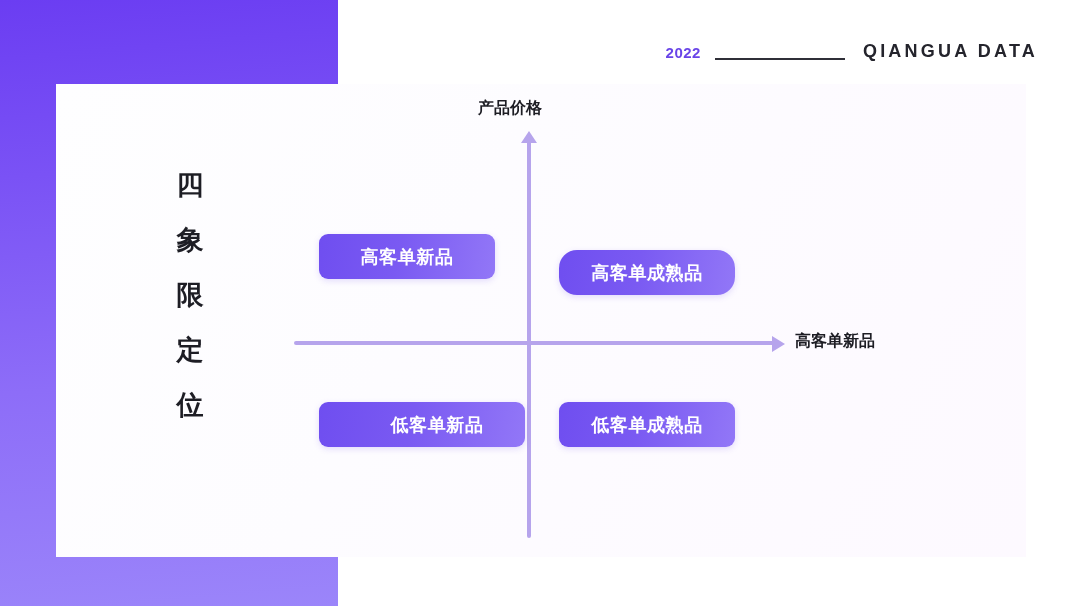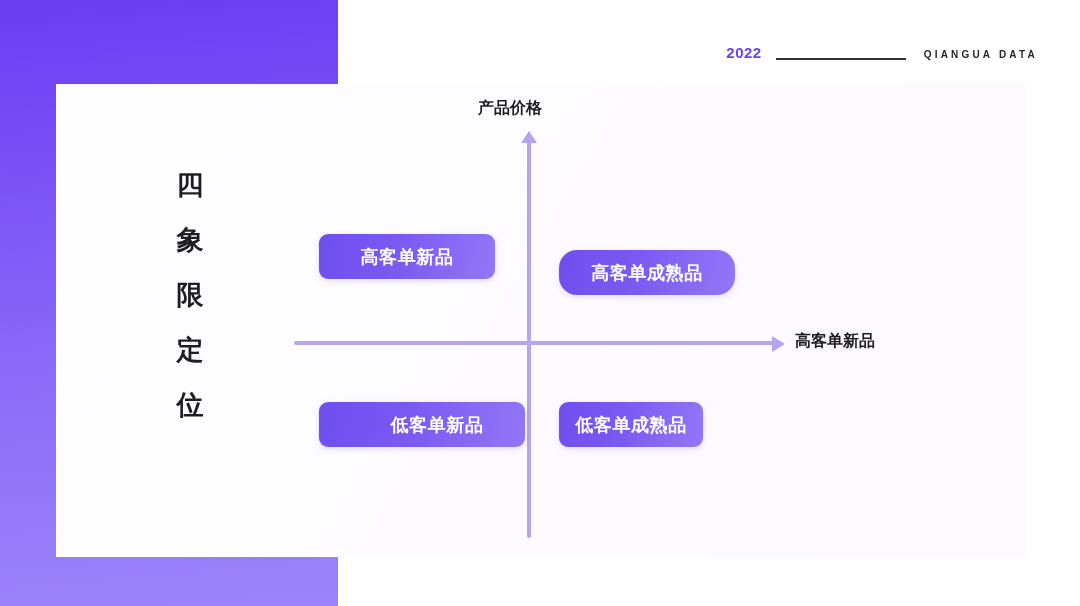--- a/index.html
+++ b/index.html
@@ -57,21 +57,21 @@
     letter-spacing: 0.5px;
     line-height: 1;
   }
   .header-rule {
     width: 130px;
     height: 2px;
     background: #2f2f38;
     margin: 0 18px 0 14px;
   }
   .header-brand {
-    font-size: 10px;
+    font-size: 18px;
     font-weight: 700;
     color: #24242c;
     letter-spacing: 3.2px;
     line-height: 1;
     white-space: nowrap;
   }
 
   
   .vtitle {
     position: absolute;
@@ -156,21 +156,21 @@
     color: #ffffff;
     font-size: 18px;
     font-weight: 700;
     letter-spacing: 0.6px;
     white-space: nowrap;
     box-shadow: 0 2px 6px rgba(108, 74, 234, 0.18);
   }
   .pill-tl { left: 319px; top: 234px; width: 176px; }
   .pill-tr { left: 559px; top: 250px; width: 176px; border-radius: 18px; }
   .pill-bl { left: 319px; top: 402px; width: 176px; padding-left: 30px; }
-  .pill-br { left: 559px; top: 402px; width: 144px; }
+  .pill-br { left: 559px; top: 402px; width: 176px; }
 </style>
 </head>
 <body>
 
 <div id="slide">
 
   <div class="purple-block"></div>
   <div class="white-card"></div>
 
   <div class="header">

